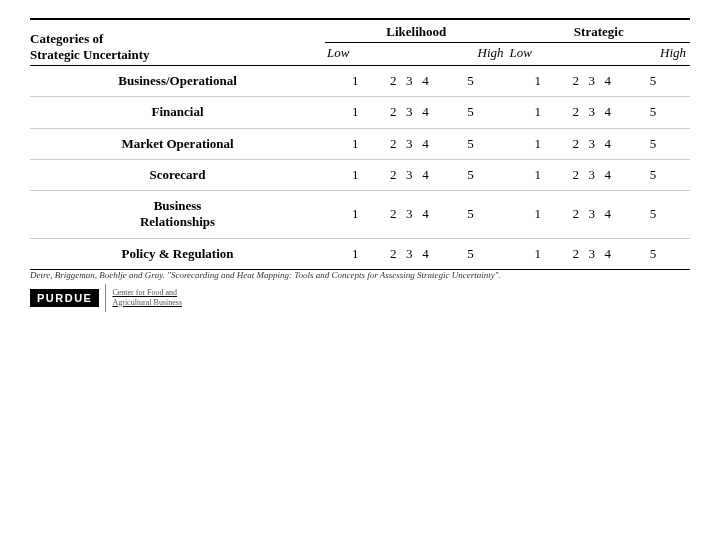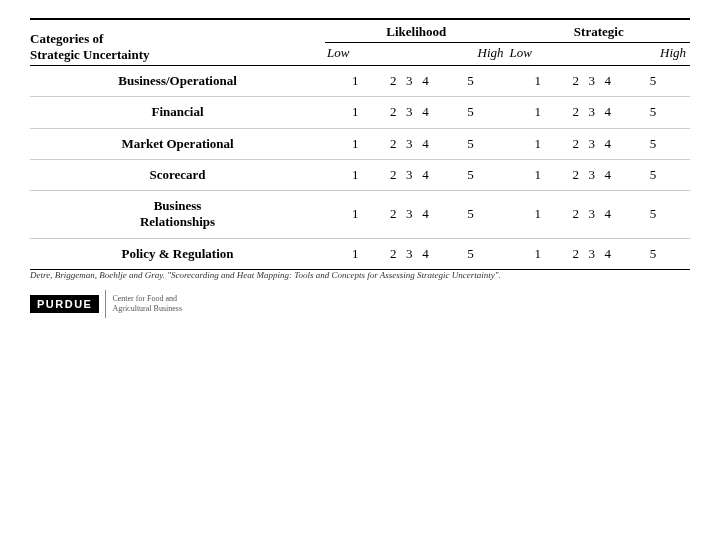--- a/index.html
+++ b/index.html
@@ -111,22 +111,23 @@
     .footer {
       margin-top: 0;
       font-size: 9px;
       color: #333;
       font-style: italic;
     }
 
     .footer-logo {
       display: flex;
       align-items: center;
-      margin-top: 10px;
+      margin-top: 4px;
       gap: 8px;
+      text-decoration: underline;
     }
 
     .center-text {
       font-size: 8px;
       color: #555;
       line-height: 1.2;
     }
 
     .logo-block {
       display: flex;

